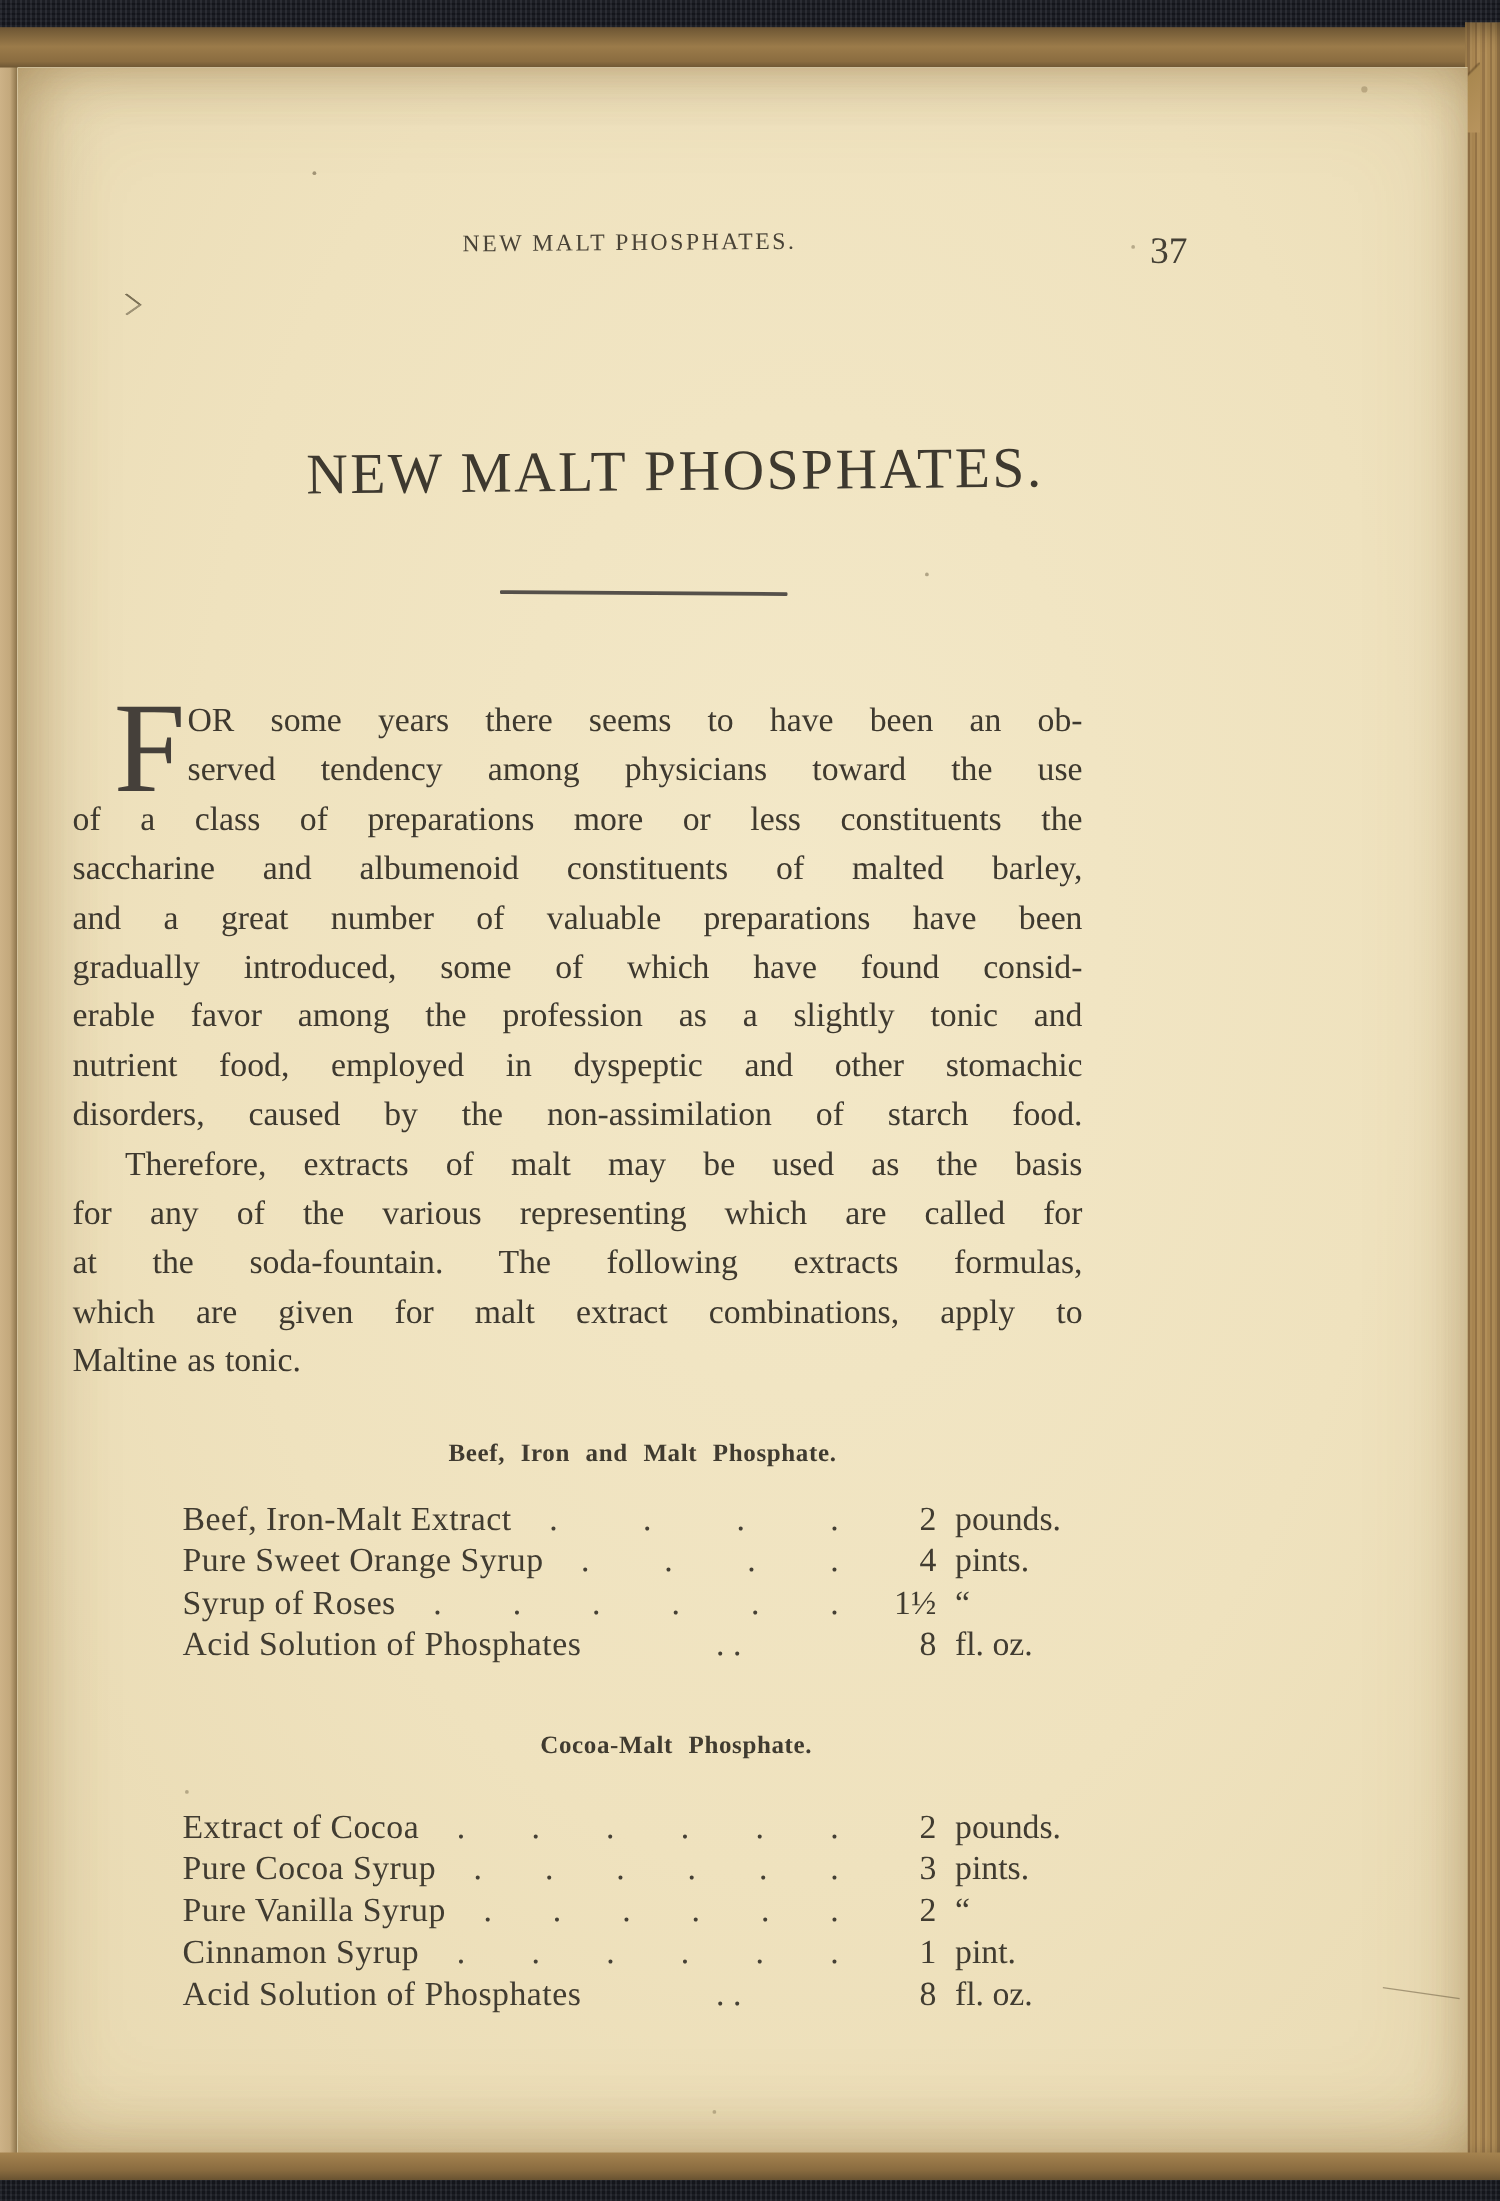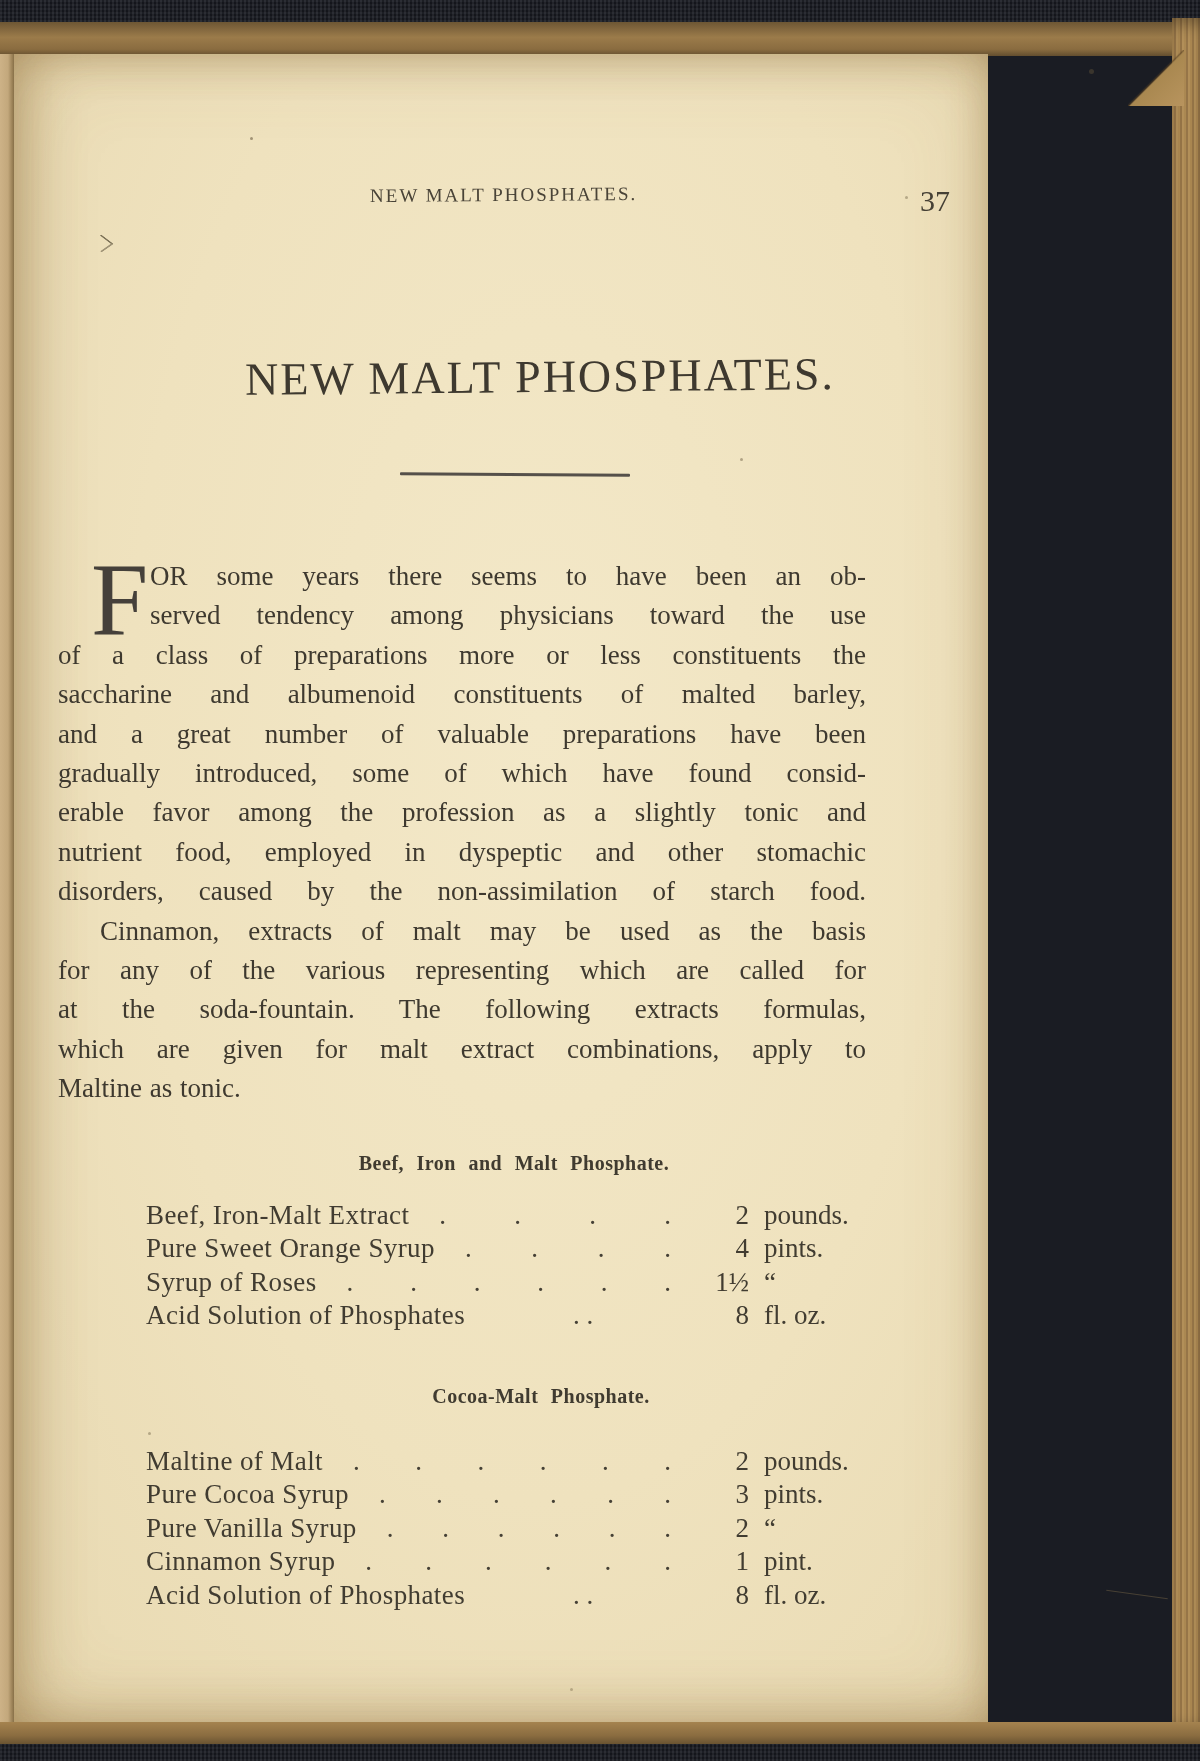--- a/index.html
+++ b/index.html
@@ -20,21 +20,21 @@
   .block-top { top:22px; height:34px; }
   .block-bottom { top:1722px; height:25px; background:linear-gradient(to bottom,#a5834f,#8a6c40 55%,#5d4a2c); }
   .fore-edge { position:absolute; top:18px; left:1172px; width:28px; height:1716px;
     background:repeating-linear-gradient(90deg,#ab8852 0 2px,#967548 2px 4px,#b28f59 4px 6px);
     box-shadow:inset 0 14px 16px -8px rgba(0,0,0,.35), inset 0 -14px 16px -8px rgba(0,0,0,.35); }
   .corner-fold { position:absolute; top:50px; left:1128px; width:56px; height:56px;
     background:linear-gradient(135deg, transparent 48%, rgba(90,66,34,.55) 50%, #a98850 52%, #b8945e 100%); }
   .gutter-edge { position:absolute; top:54px; left:0; width:18px; height:1672px;
     background:linear-gradient(to right,#cdb287 0,#c3a87c 8px,#937a50 13px,#6b593a 16px,#55462c 18px); }
   
-  .page { position:absolute; left:14px; top:54px; width:974px; height:1670px;
+  .page { position:absolute; left:14px; top:54px; width:1160px; height:1670px;
     background:#efe2be;
     background-image:radial-gradient(ellipse at 54% 40%, #f3e8c8 0%, #efe2be 55%, #e8d9b1 100%);
     box-shadow:inset 0 0 90px rgba(140,105,50,.16),
                inset 28px 0 55px -12px rgba(130,95,45,.32),
                inset -16px 0 40px -12px rgba(130,95,45,.18),
                inset 0 -26px 55px -18px rgba(130,95,45,.22),
                inset 0 20px 45px -18px rgba(130,95,45,.20);
     color:#3e392f; }
   .running-head { position:absolute; left:356px; top:130px; font-size:19px; letter-spacing:2px;
     color:#494337; transform:rotate(-0.45deg); white-space:nowrap; }
@@ -102,21 +102,21 @@
       <span class="dropcap">F</span>
       <div class="line ind">OR some years there seems to have been an ob-</div>
       <div class="line ind">served tendency among physicians toward the use</div>
       <div class="line">of a class of preparations more or less constituents the</div>
       <div class="line">saccharine and albumenoid constituents of malted barley,</div>
       <div class="line">and a great number of valuable preparations have been</div>
       <div class="line">gradually introduced, some of which have found consid-</div>
       <div class="line">erable favor among the profession as a slightly tonic and</div>
       <div class="line">nutrient food, employed in dyspeptic and other stomachic</div>
       <div class="line">disorders, caused by the non-assimilation of starch food.</div>
-      <div class="line pind">Cinnamon, extracts of malt may be used as the basis</div>
+      <div class="line pind">Therefore, extracts of malt may be used as the basis</div>
       <div class="line">for any of the various representing which are called for</div>
       <div class="line">at the soda-fountain.  The following extracts formulas,</div>
       <div class="line">which are given for malt extract combinations, apply to</div>
       <div class="line last">Maltine as tonic.</div>
     </div>
 
     <h2 class="sec-heading h1pos">Beef, Iron and Malt Phosphate.</h2>
     <div class="rtable t1pos">
       <div class="row">
         <span class="nm">Beef, Iron-Malt Extract</span>
@@ -140,21 +140,21 @@
         <span class="nm">Acid Solution of Phosphates</span>
         <span class="ld single">.&nbsp;.</span>
         <span class="qt">8</span>
         <span class="un">fl. oz.</span>
       </div>
     </div>
 
     <h2 class="sec-heading h2pos">Cocoa-Malt Phosphate.</h2>
     <div class="rtable t2pos">
       <div class="row">
-        <span class="nm">Maltine of Malt</span>
+        <span class="nm">Extract of Cocoa</span>
         <span class="ld">.&nbsp;. .&nbsp;. .&nbsp;.</span>
         <span class="qt">2</span>
         <span class="un">pounds.</span>
       </div>
       <div class="row">
         <span class="nm">Pure Cocoa Syrup</span>
         <span class="ld">.&nbsp;. .&nbsp;. .&nbsp;.</span>
         <span class="qt">3</span>
         <span class="un">pints.</span>
       </div>

